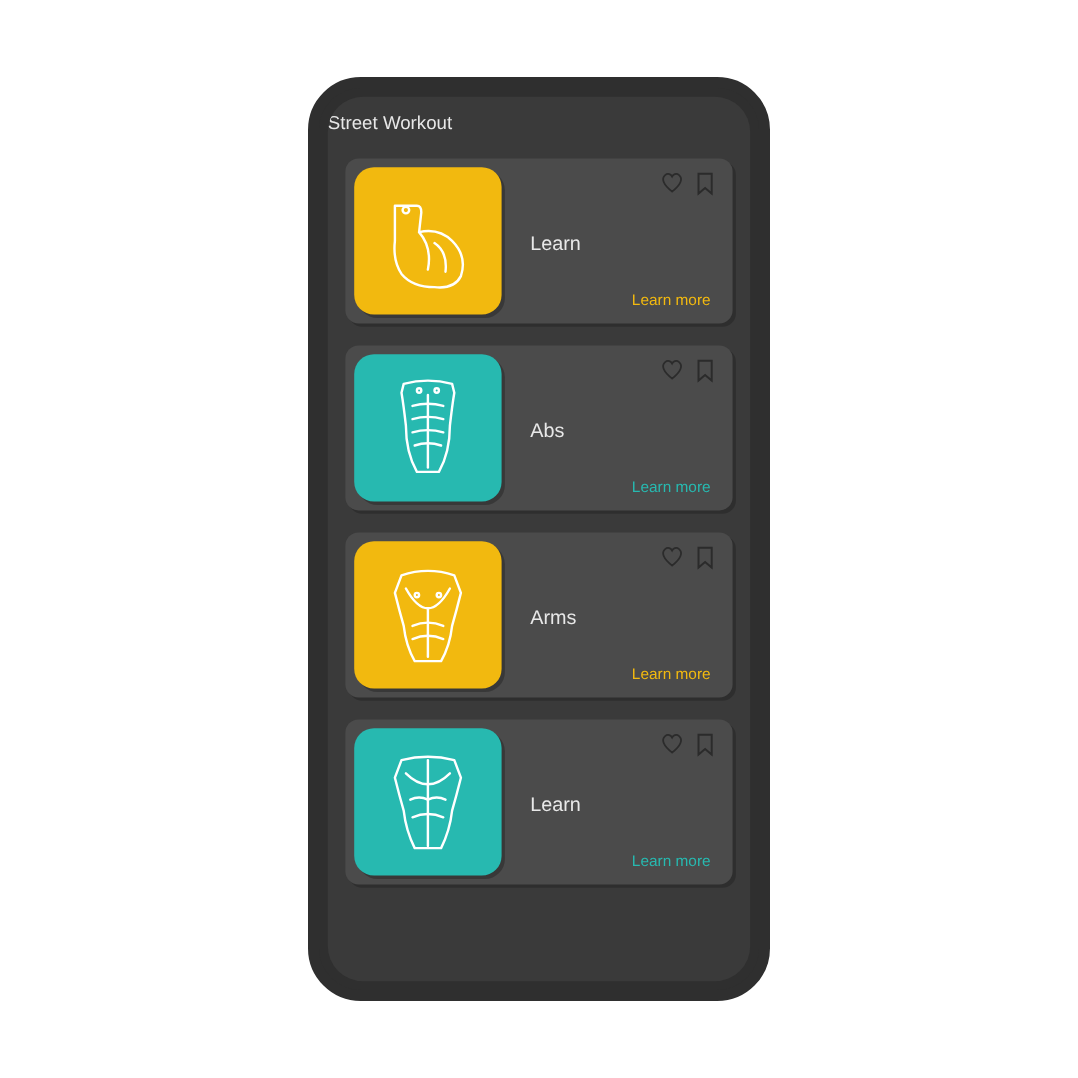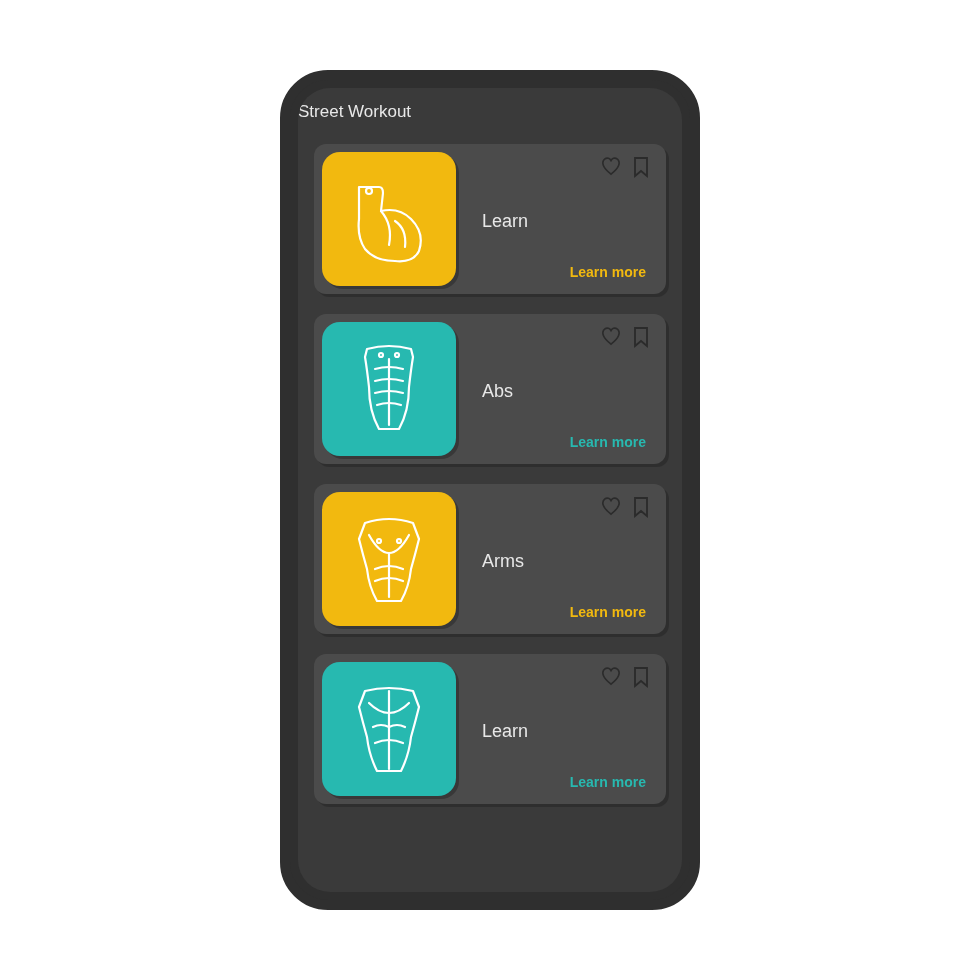--- a/index.html
+++ b/index.html
@@ -90,21 +90,21 @@
     color: #e8e8e8;
     font-size: 18px;
     font-weight: 400;
     margin-top: 4px;
   }
   .learn-more {
     position: absolute;
     bottom: 14px;
     right: 20px;
     font-size: 14px;
-    font-weight: 700;
+    font-weight: 400;
     cursor: pointer;
   }
   .lm-yellow { color: #f2b90f; }
   .lm-teal   { color: #27b9b0; }
   svg { display: block; }
 </style>
 </head>
 <body>
 
 <div class="phone">

